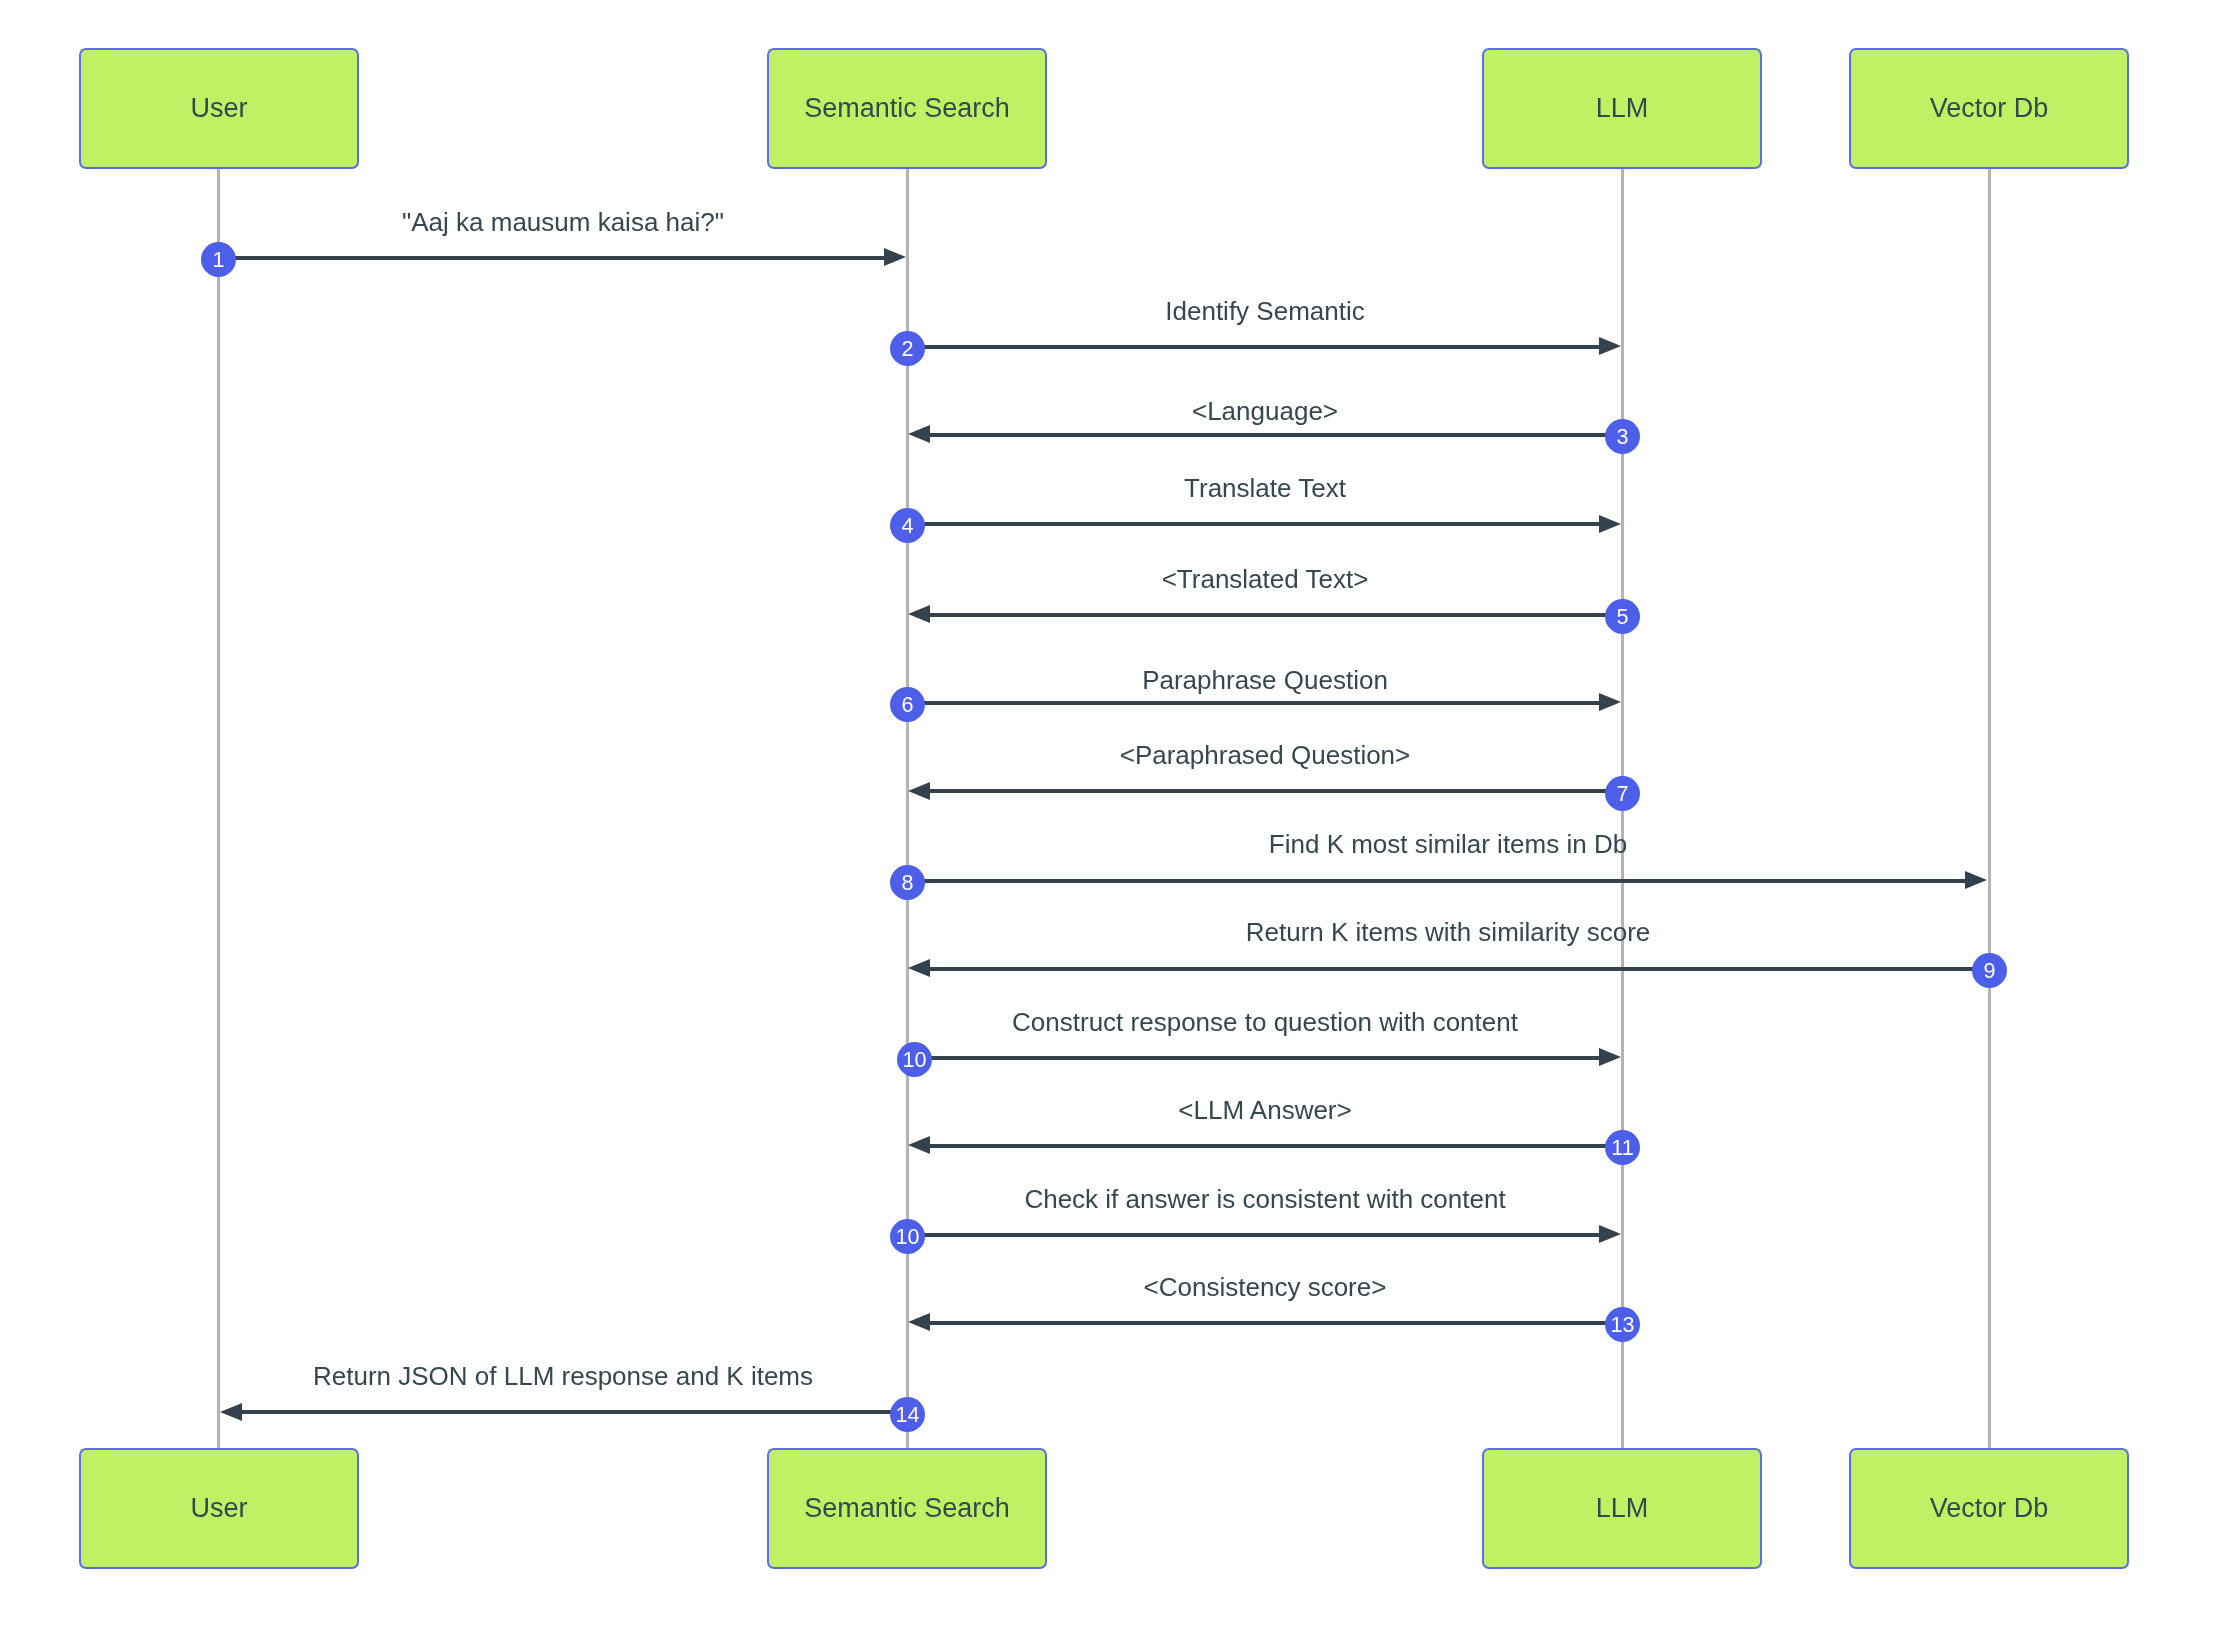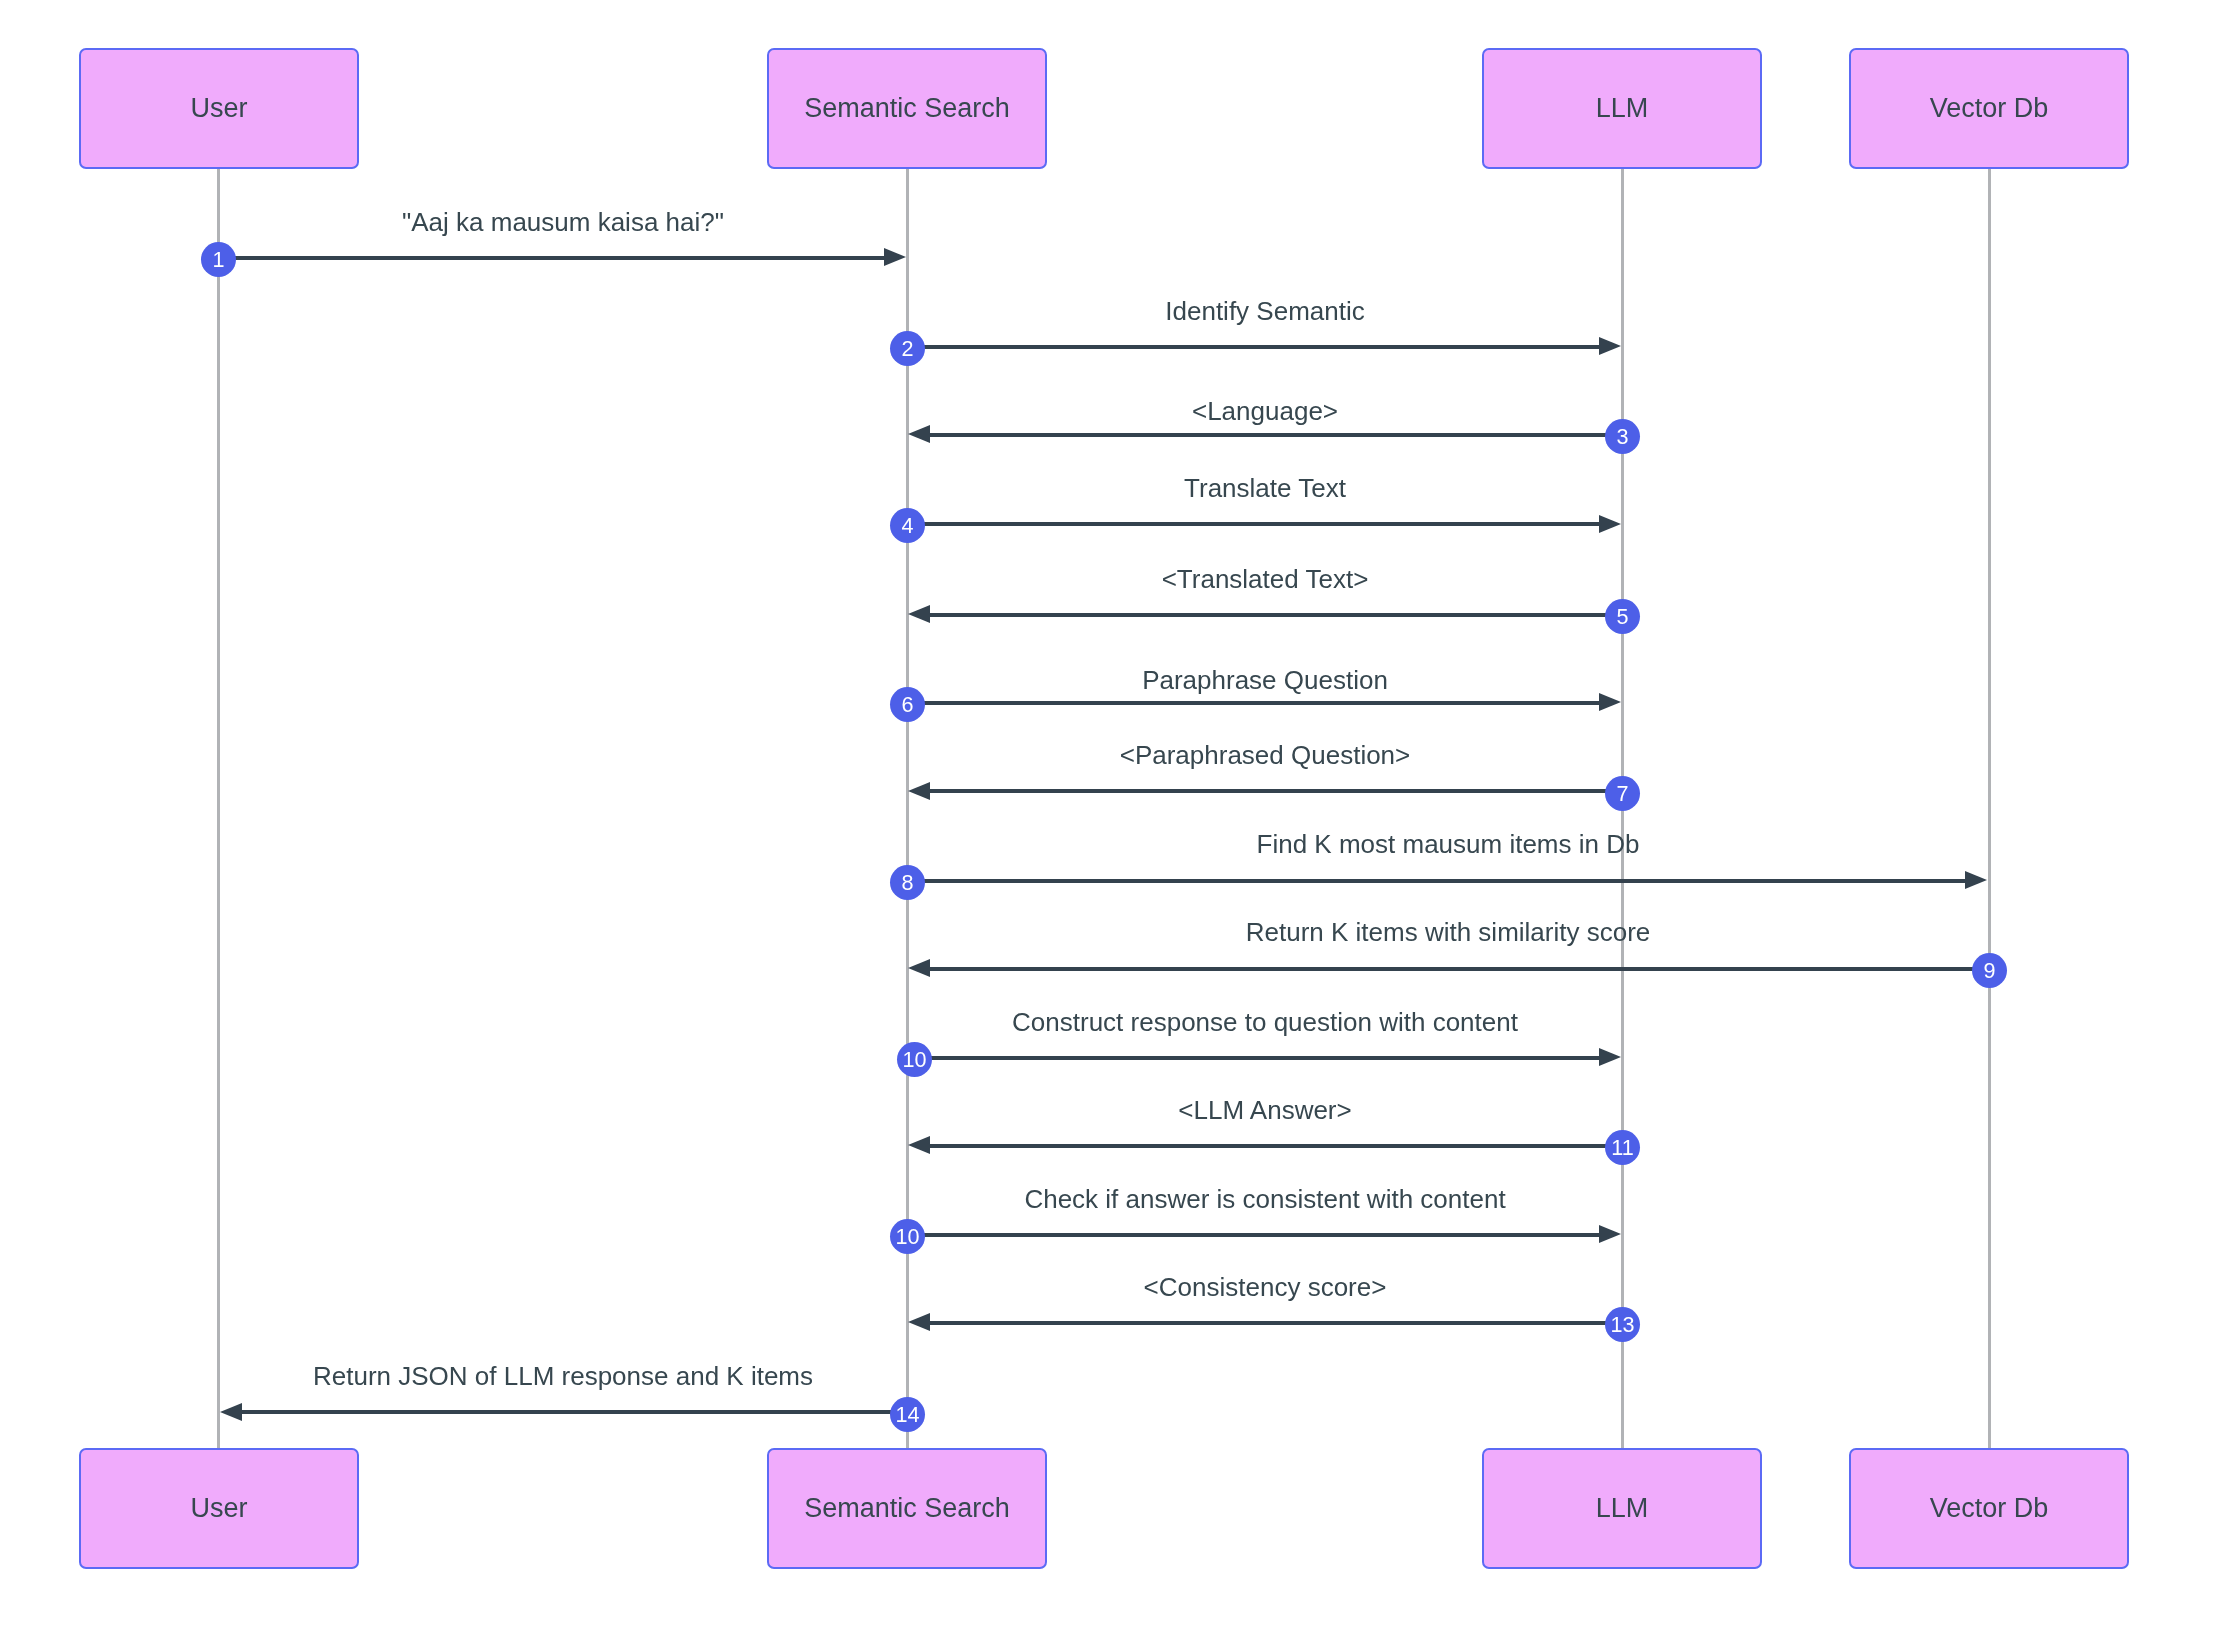--- a/index.html
+++ b/index.html
@@ -18,21 +18,21 @@
     width: 2214px;
     height: 1646px;
     background: var(--bg);
     font-family: "Liberation Sans", sans-serif;
     overflow: hidden;
   }
   .actor-box {
     position: absolute;
     width: 280px;
     height: 121px;
-    background: #f0abfc;
+    background: #bef264;
     border: 2.6px solid var(--accent);
     border-radius: 7px;
     display: flex;
     align-items: center;
     justify-content: center;
     z-index: 3;
   }
   .actor-box span {
     font-size: 27px;
     color: var(--text);
@@ -152,21 +152,21 @@
     </div>
     <div class="message">
       <div class="msg-line" style="left: 923px; width: 700px; top: 789px;"></div>
       <div class="arrow-head left" style="left: 908px; top: 782px;"></div>
       <div class="msg-label" style="left: 1265px; top: 740px;">&lt;Paraphrased Question&gt;</div>
       <div class="step-badge" style="left: 1605px; top: 776px;">7</div>
     </div>
     <div class="message">
       <div class="msg-line" style="left: 907px; width: 1066px; top: 879px;"></div>
       <div class="arrow-head right" style="left: 1965px; top: 871px;"></div>
-      <div class="msg-label" style="left: 1448px; top: 829px;">Find K most mausum items in Db</div>
+      <div class="msg-label" style="left: 1448px; top: 829px;">Find K most similar items in Db</div>
       <div class="step-badge" style="left: 890px; top: 865px;">8</div>
     </div>
     <div class="message">
       <div class="msg-line" style="left: 923px; width: 1066px; top: 967px;"></div>
       <div class="arrow-head left" style="left: 908px; top: 959px;"></div>
       <div class="msg-label" style="left: 1448px; top: 917px;">Return K items with similarity score</div>
       <div class="step-badge" style="left: 1972px; top: 953px;">9</div>
     </div>
     <div class="message">
       <div class="msg-line" style="left: 907px; width: 700px; top: 1056px;"></div>

